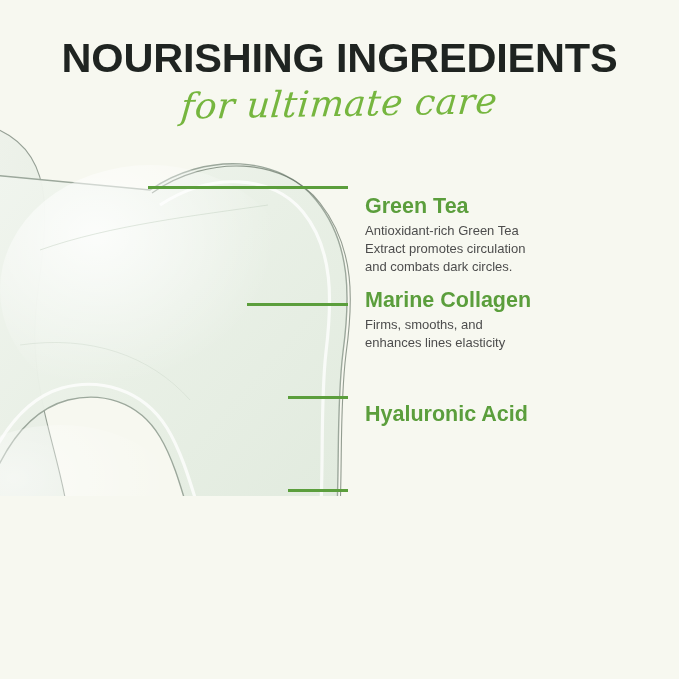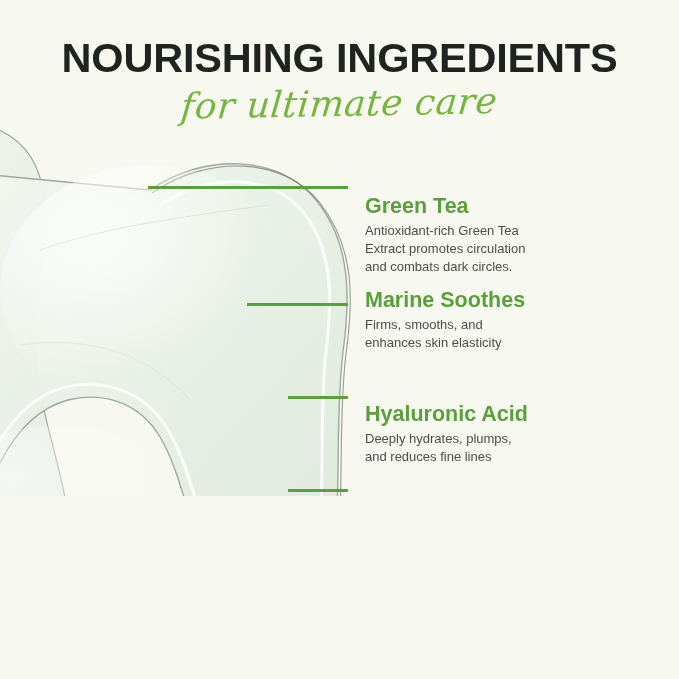--- a/index.html
+++ b/index.html
@@ -183,29 +183,27 @@
   <div class="ingredients" id="ingredients-list">
       <div class="connector" style="left: 148px; width: 200px; top: 186px; background: rgb(91, 158, 60);"></div>
       <div class="ingredient" style="top: 186px; margin-top: 8px;">
         <p class="ing-name">Green Tea</p>
         <p class="ing-desc">Antioxidant-rich Green Tea
 Extract promotes circulation
 and combats dark circles.</p>
       </div>
       <div class="connector" style="left: 247px; width: 101px; top: 303px; background: rgb(91, 158, 60);"></div>
       <div class="ingredient" style="top: 288px;">
-        <p class="ing-name">Marine Soothes</p>
+        <p class="ing-name">Marine Collagen</p>
         <p class="ing-desc">Firms, smooths, and
-enhances skin elasticity</p>
+enhances lines elasticity</p>
       </div>
       <div class="connector" style="left: 288px; width: 60px; top: 396px; background: rgb(91, 158, 60);"></div>
       <div class="ingredient" style="top: 402px;">
         <p class="ing-name">Hyaluronic Acid</p>
-        <p class="ing-desc">Deeply hydrates, plumps,
-and reduces fine lines</p>
       </div>
       <div class="connector" style="left: 288px; width: 60px; top: 489px; background: rgb(91, 158, 60);"></div>
       <div class="ingredient" style="top: 474px;">
       </div>
       <div class="connector" style="left: 258px; width: 90px; top: 581px; background: rgb(91, 158, 60);"></div>
       <div class="ingredient" style="top: 548px;">
         <p class="ing-name">Vitamins C &amp; E</p>
       </div>
     </div>
 

